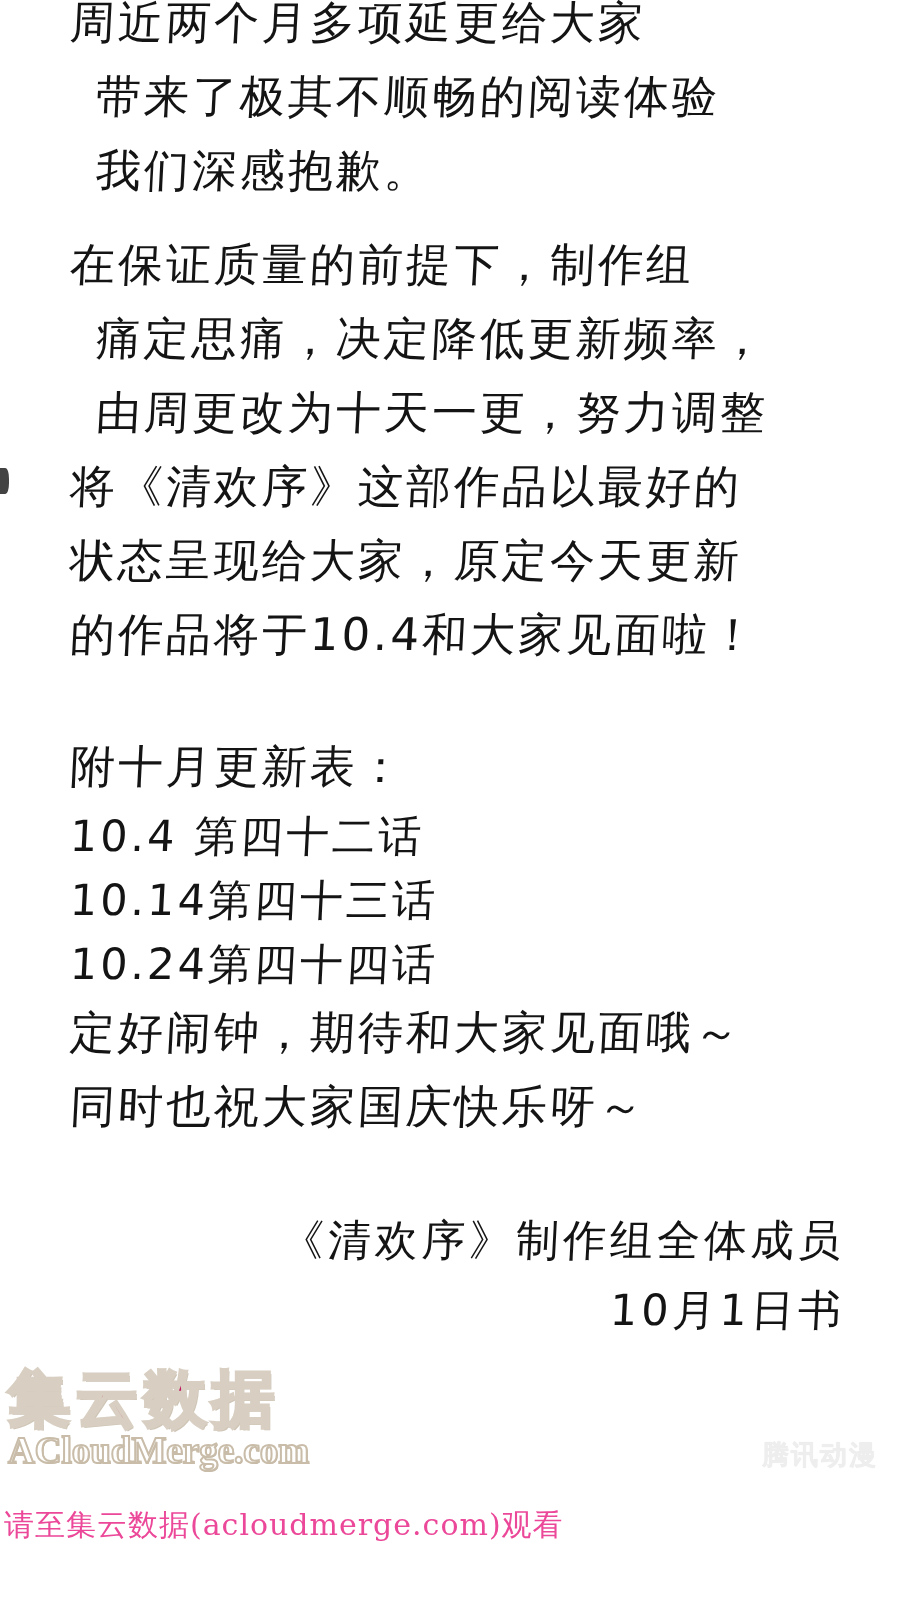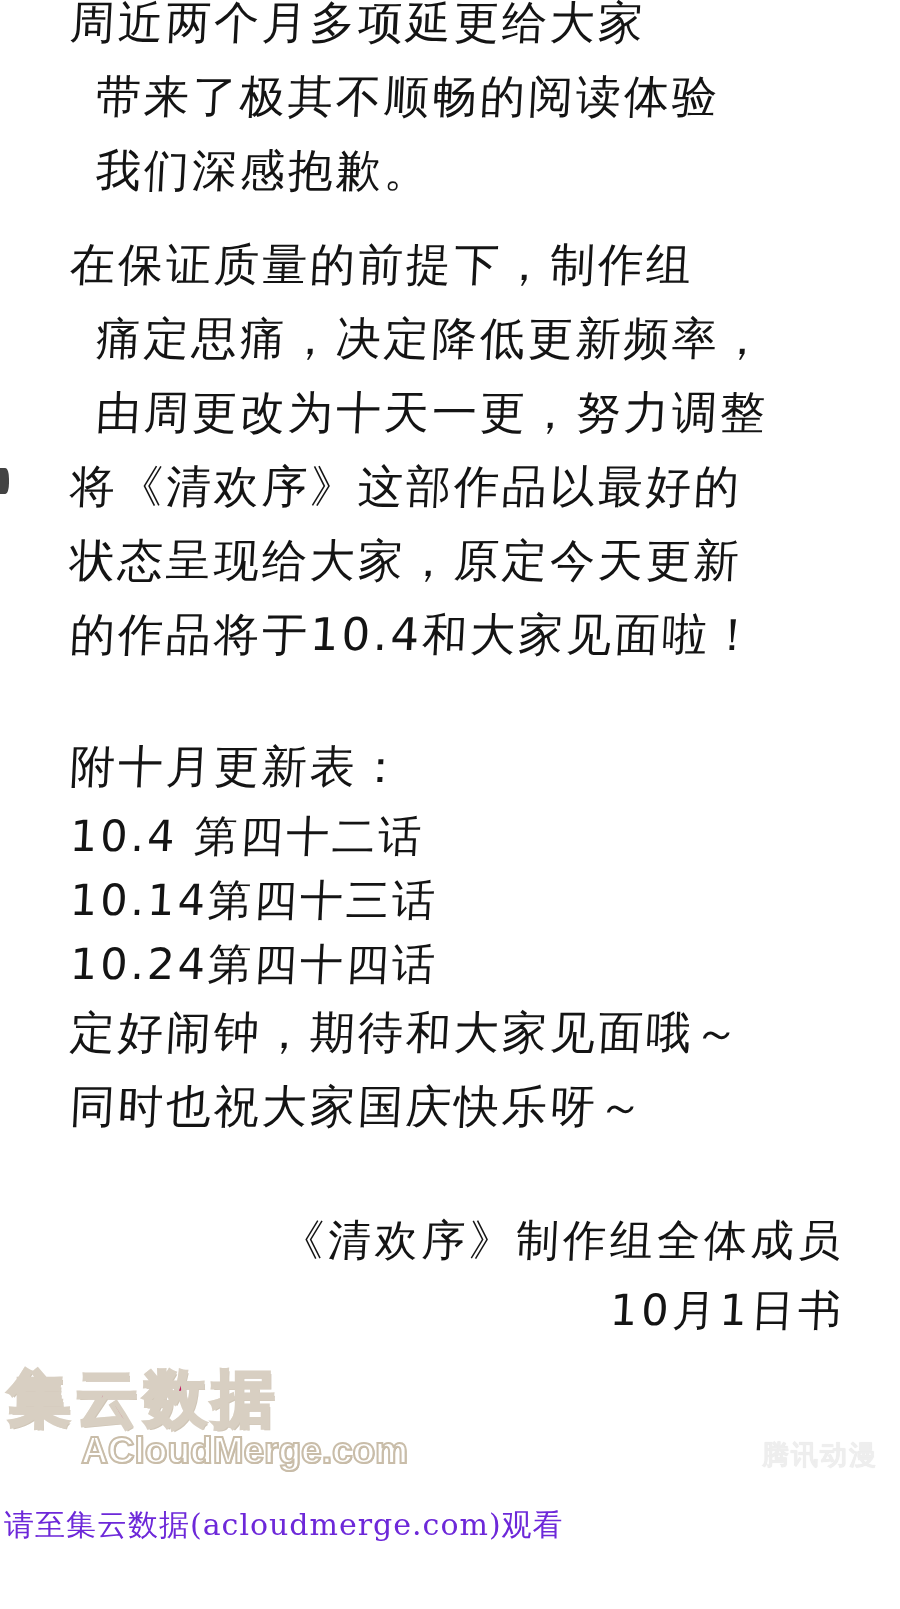--- a/index.html
+++ b/index.html
@@ -92,30 +92,29 @@
     font-weight: bold;
     letter-spacing: 6px;
     color: #be185d;
     -webkit-text-stroke: 3px #d8cfc2;
     text-shadow:
        2px 2px 0 #cfc5b6,
       -1px -1px 0 #e8e1d6;
     line-height: 74px;
   }
   .wm-en {
-    font-family: Liberation Sans, sans-serif;
+    font-family: Liberation Serif, serif;
     font-size: 37px;
     font-weight: bold;
     letter-spacing: 0px;
     color: #ffffff;
     -webkit-text-stroke: 2px #c9bda9;
     text-shadow: 1px 1px 0 #bdb19d;
     line-height: 42px;
     margin-top: -6px;
-    text-align: right;
   }
 
   
   .wm-right {
     position: absolute;
     right: 22px;
     top: 1437px;
     font-family: "DejaVu Sans", sans-serif;
     font-size: 27px;
     font-weight: bold;
@@ -126,21 +125,21 @@
   }
 
   
   .footer-note {
     position: absolute;
     left: 4px;
     top: 1505px;
     font-family: "DejaVu Serif", serif;
     font-size: 30px;
     letter-spacing: 1px;
-    color: #6d28d9;
+    color: #ec4899;
     white-space: nowrap;
     text-align: center;
   }
 
   
   .edge-mark {
     position: absolute;
     left: 0;
     top: 468px;
     width: 9px;

